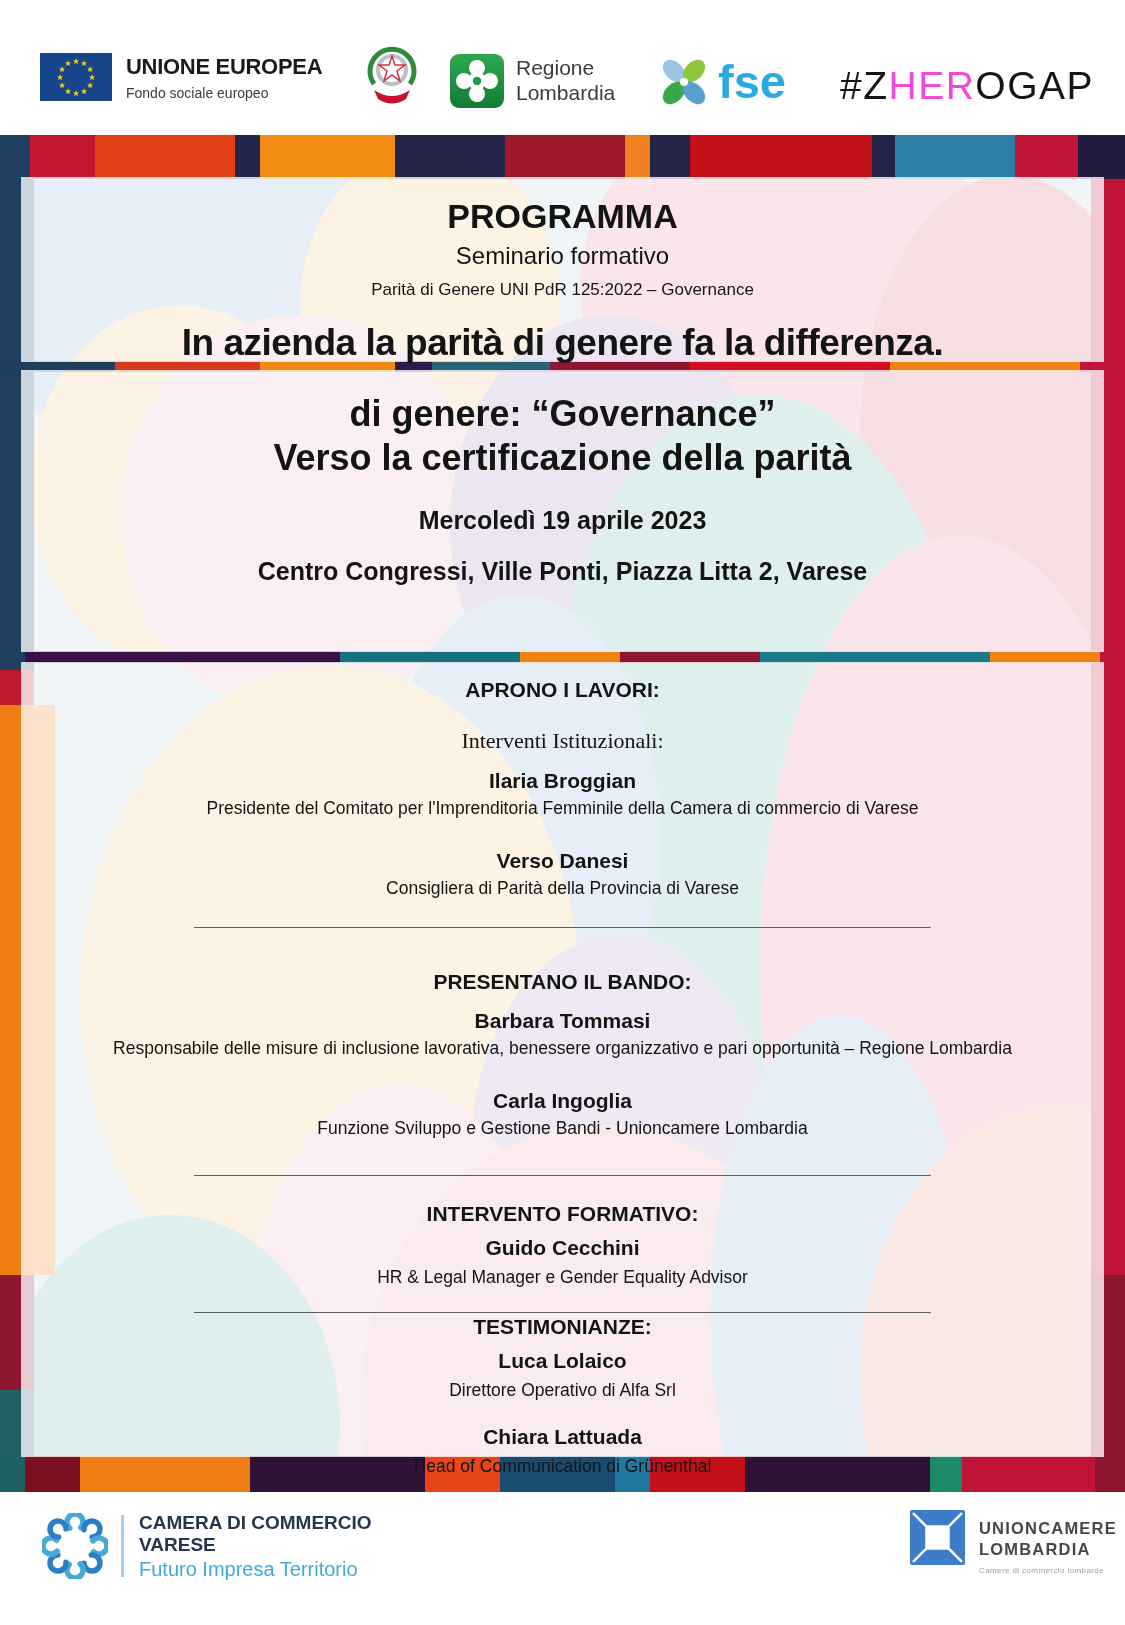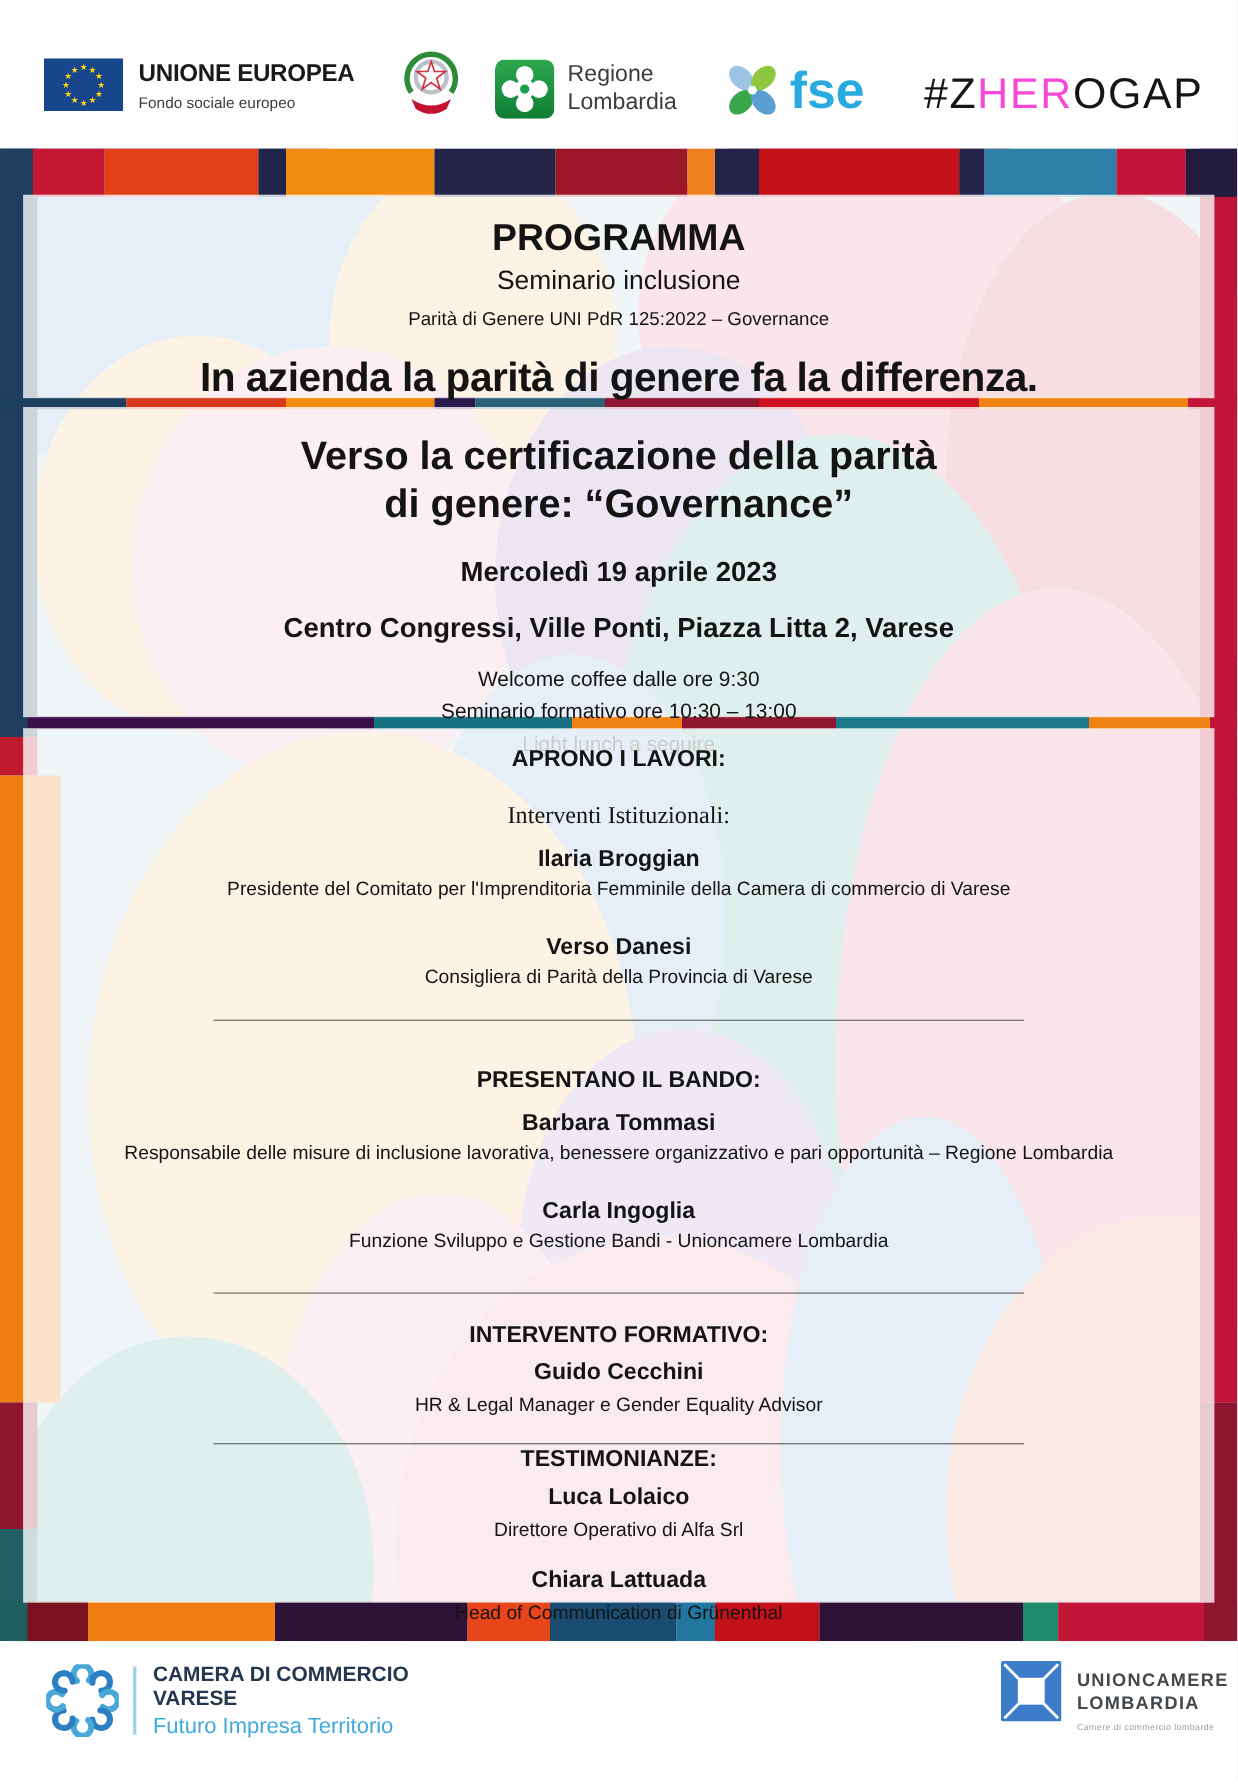--- a/index.html
+++ b/index.html
@@ -229,37 +229,32 @@
         <rect x="650" y="1321" width="95" height="36" fill="#c41018"></rect>
         <rect x="745" y="1321" width="185" height="36" fill="#2e1238"></rect>
         <rect x="930" y="1321" width="32" height="36" fill="#1d8a6a"></rect>
         <rect x="962" y="1321" width="133" height="36" fill="#c01438"></rect>
         <rect x="1095" y="1321" width="30" height="36" fill="#8e1630"></rect>
       </g>
     </svg>
 
     <div class="panel panel1">
       <div class="kicker">PROGRAMMA</div>
-      <div class="sem">Seminario inclusione</div>
+      <div class="sem">Seminario formativo</div>
       <div class="standard">Parità di Genere UNI PdR 125:2022 – Governance</div>
       <div class="headline">In azienda la parità di genere fa la differenza.</div>
     </div>
 
     <div class="panel panel2">
       <div class="event-title">
+        <div>di genere: “Governance”</div>
         <div>Verso la certificazione della parità</div>
-        <div>di genere: “Governance”</div>
       </div>
       <div class="date">Mercoledì 19 aprile 2023</div>
       <div class="venue">Centro Congressi, Ville Ponti, Piazza Litta 2, Varese</div>
-      <div class="schedule">
-        <div>Welcome coffee dalle ore 9:30</div>
-        <div>Seminario formativo ore 10:30 – 13:00</div>
-        <div>Light lunch a seguire</div>
-      </div>
     </div>
 
     <div class="panel panel3">
 
       <div class="agenda-heading mt-h1">APRONO I LAVORI:</div>
       <div class="agenda-intro">Interventi Istituzionali:</div>
       <div class="speaker-name nm1">Ilaria Broggian</div>
       <div class="speaker-role">Presidente del Comitato per l'Imprenditoria Femminile della Camera di commercio di Varese</div>
       <div class="speaker-name nm2">Verso Danesi</div>
       <div class="speaker-role">Consigliera di Parità della Provincia di Varese</div>

